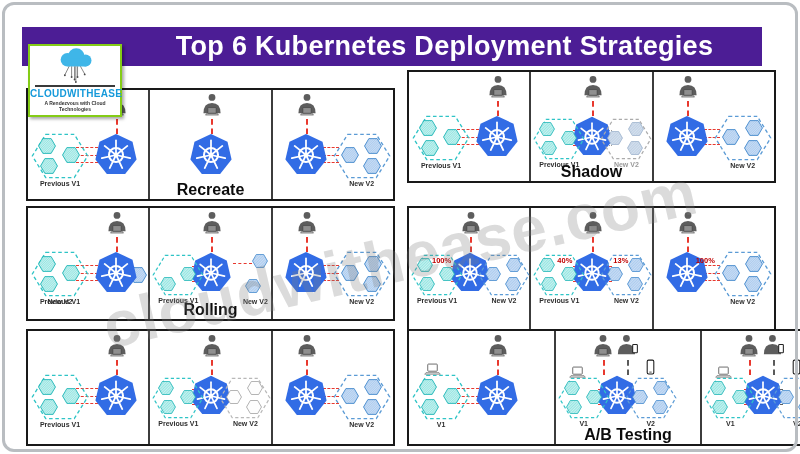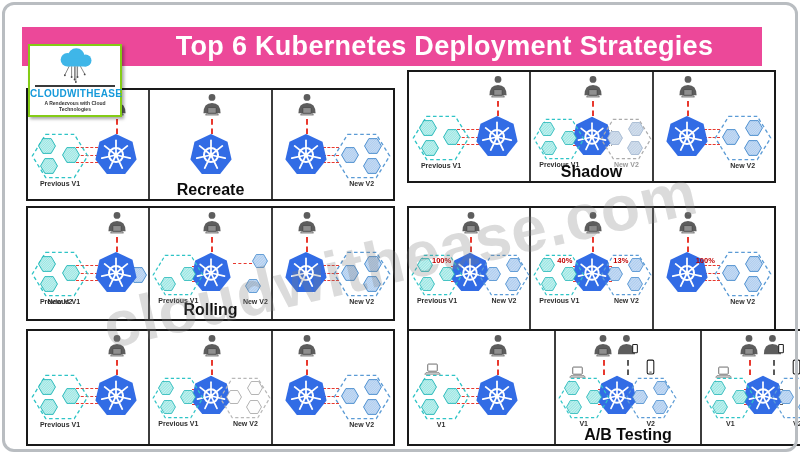--- a/index.html
+++ b/index.html
@@ -1,21 +1,21 @@
 <!DOCTYPE html>
 <html><head>
 <meta charset="utf-8">
 <style>
   *{box-sizing:border-box;margin:0;padding:0}
   html,body{background:#fff}
   body{font-family:"Liberation Sans",sans-serif}
   .canvas{position:relative;width:800px;height:454px;background:#fff;overflow:hidden}
   .frame{position:absolute;inset:2px;border:3px solid #b9bdc1;border-radius:12px;pointer-events:none;z-index:60}
 
-  .header-bar{position:absolute;left:22px;top:27px;width:740px;height:39px;background:#ec4899;z-index:4;display:flex;align-items:center;justify-content:center}
+  .header-bar{position:absolute;left:22px;top:27px;width:740px;height:39px;background:#4c1d95;z-index:4;display:flex;align-items:center;justify-content:center}
   .header-title{color:#fff;font-size:27px;font-weight:800;letter-spacing:.3px;padding-left:105px;white-space:nowrap}
 
   .logo-box{position:absolute;left:28px;top:44px;width:94px;height:73px;background:#fff;border:2px solid #84cc16;z-index:20;text-align:center;box-shadow:2px 2px 3px rgba(0,0,0,.35)}
   .logo-cloud{width:56px;height:38px;margin:1px auto 0;display:block}
   .logo-divider{height:0;border-top:2px solid #3a3a3a;margin:0 5px}
   .logo-name{color:#169ada;font-size:10px;font-weight:800;letter-spacing:.3px;margin-top:1px}
   .logo-tagline{font-size:5px;font-weight:700;color:#333;margin-top:1px;line-height:6px}
 
   .watermark{position:absolute;left:52px;top:222px;width:696px;z-index:40;transform:rotate(-13deg);font-size:64px;font-weight:800;color:rgba(125,125,125,.28);text-align:center;white-space:nowrap;letter-spacing:1px;pointer-events:none}
 

